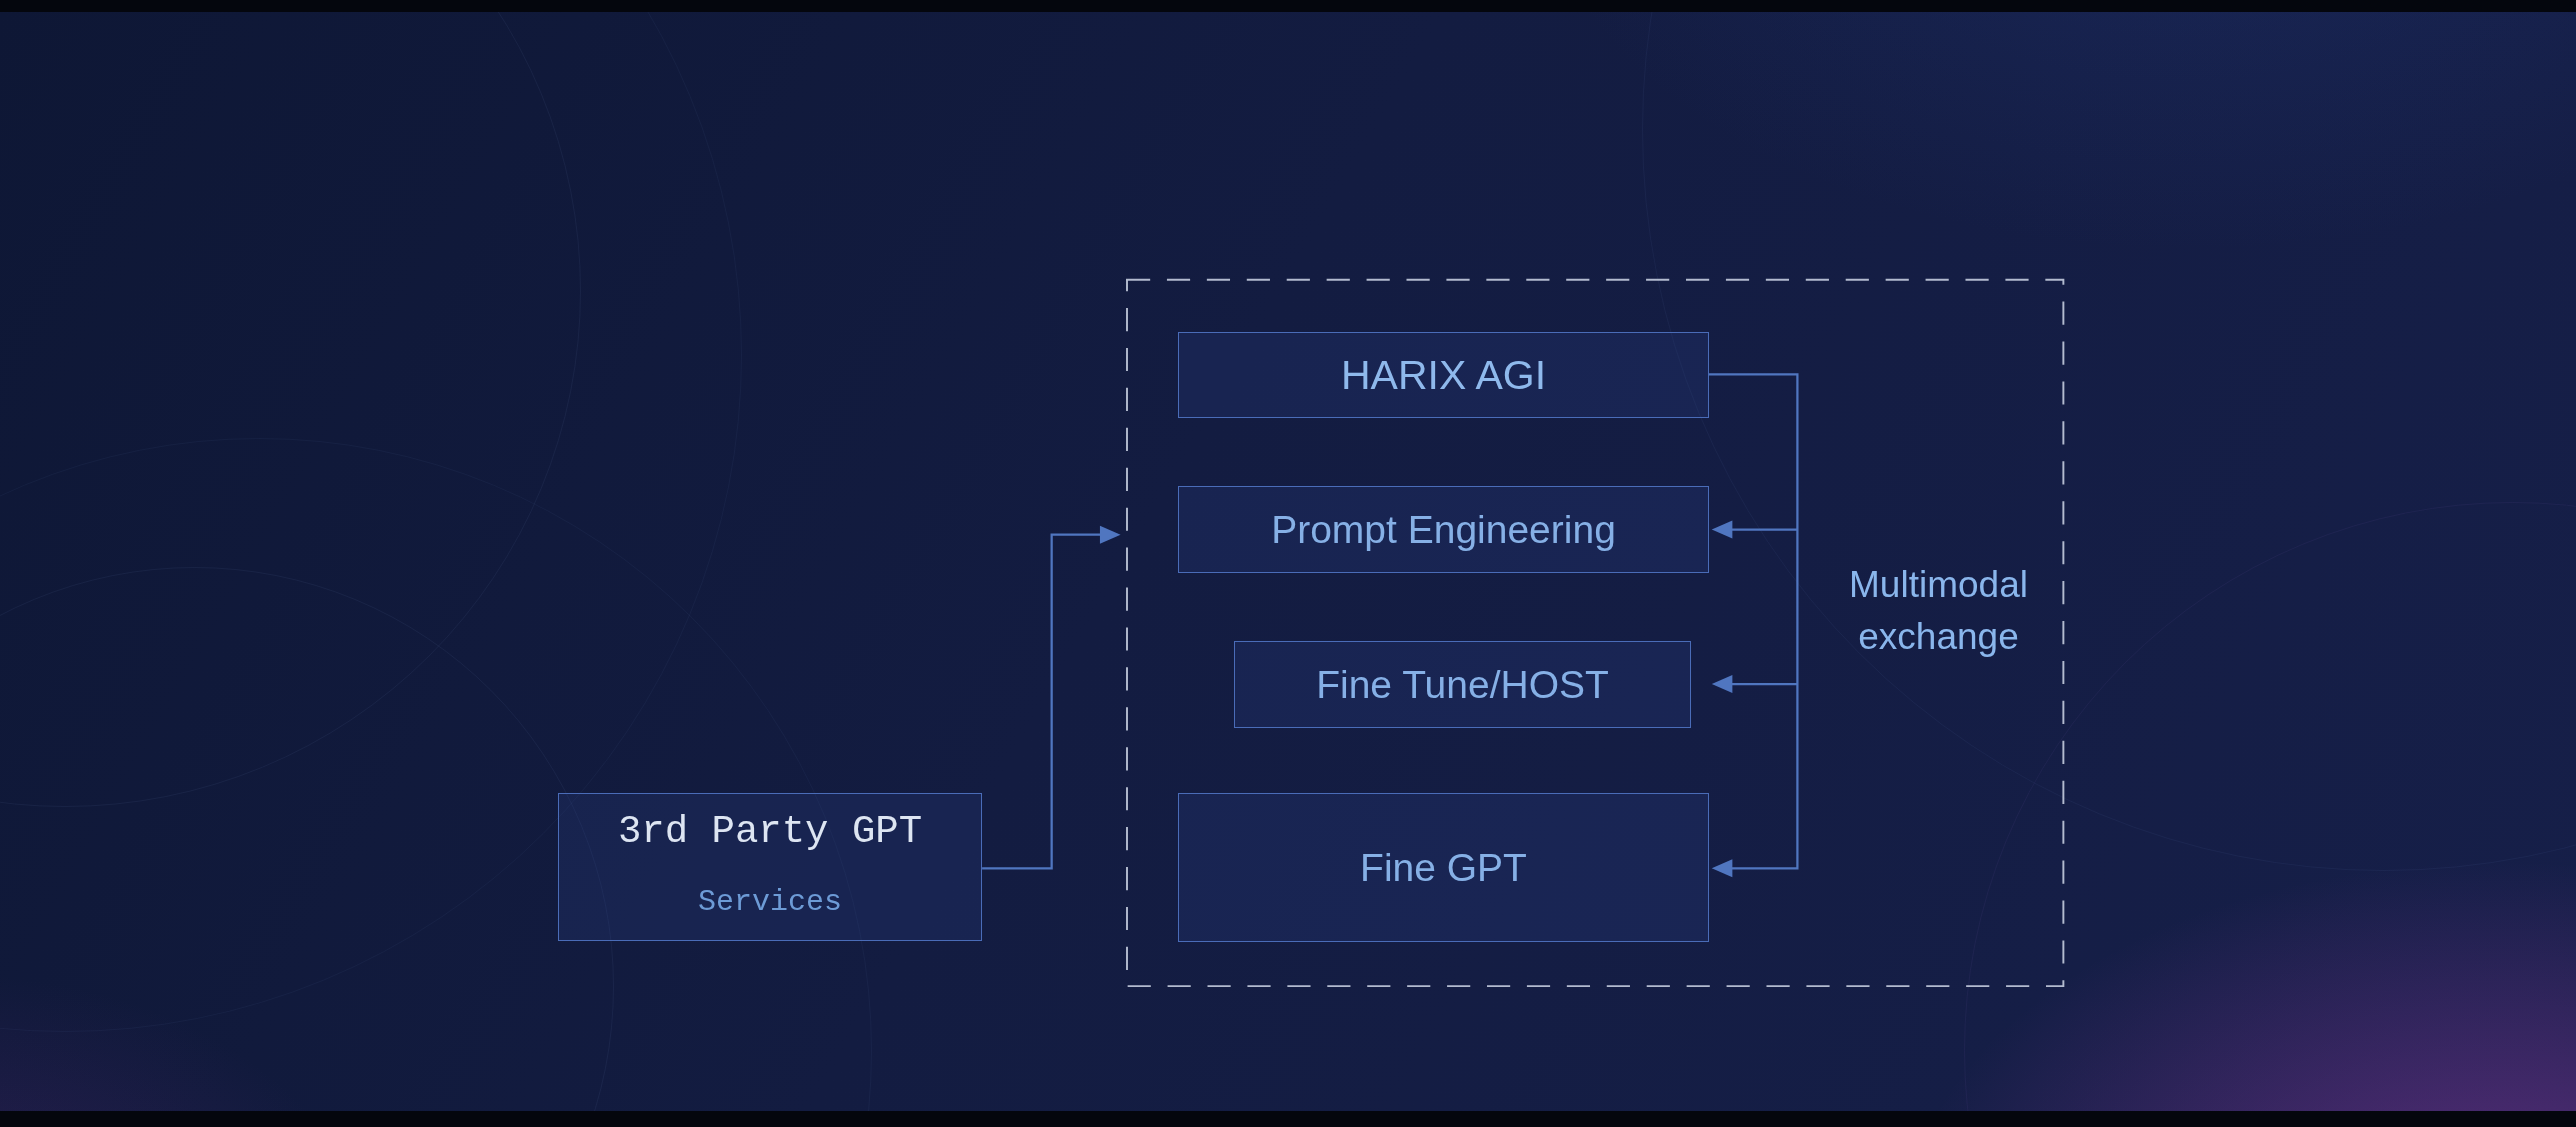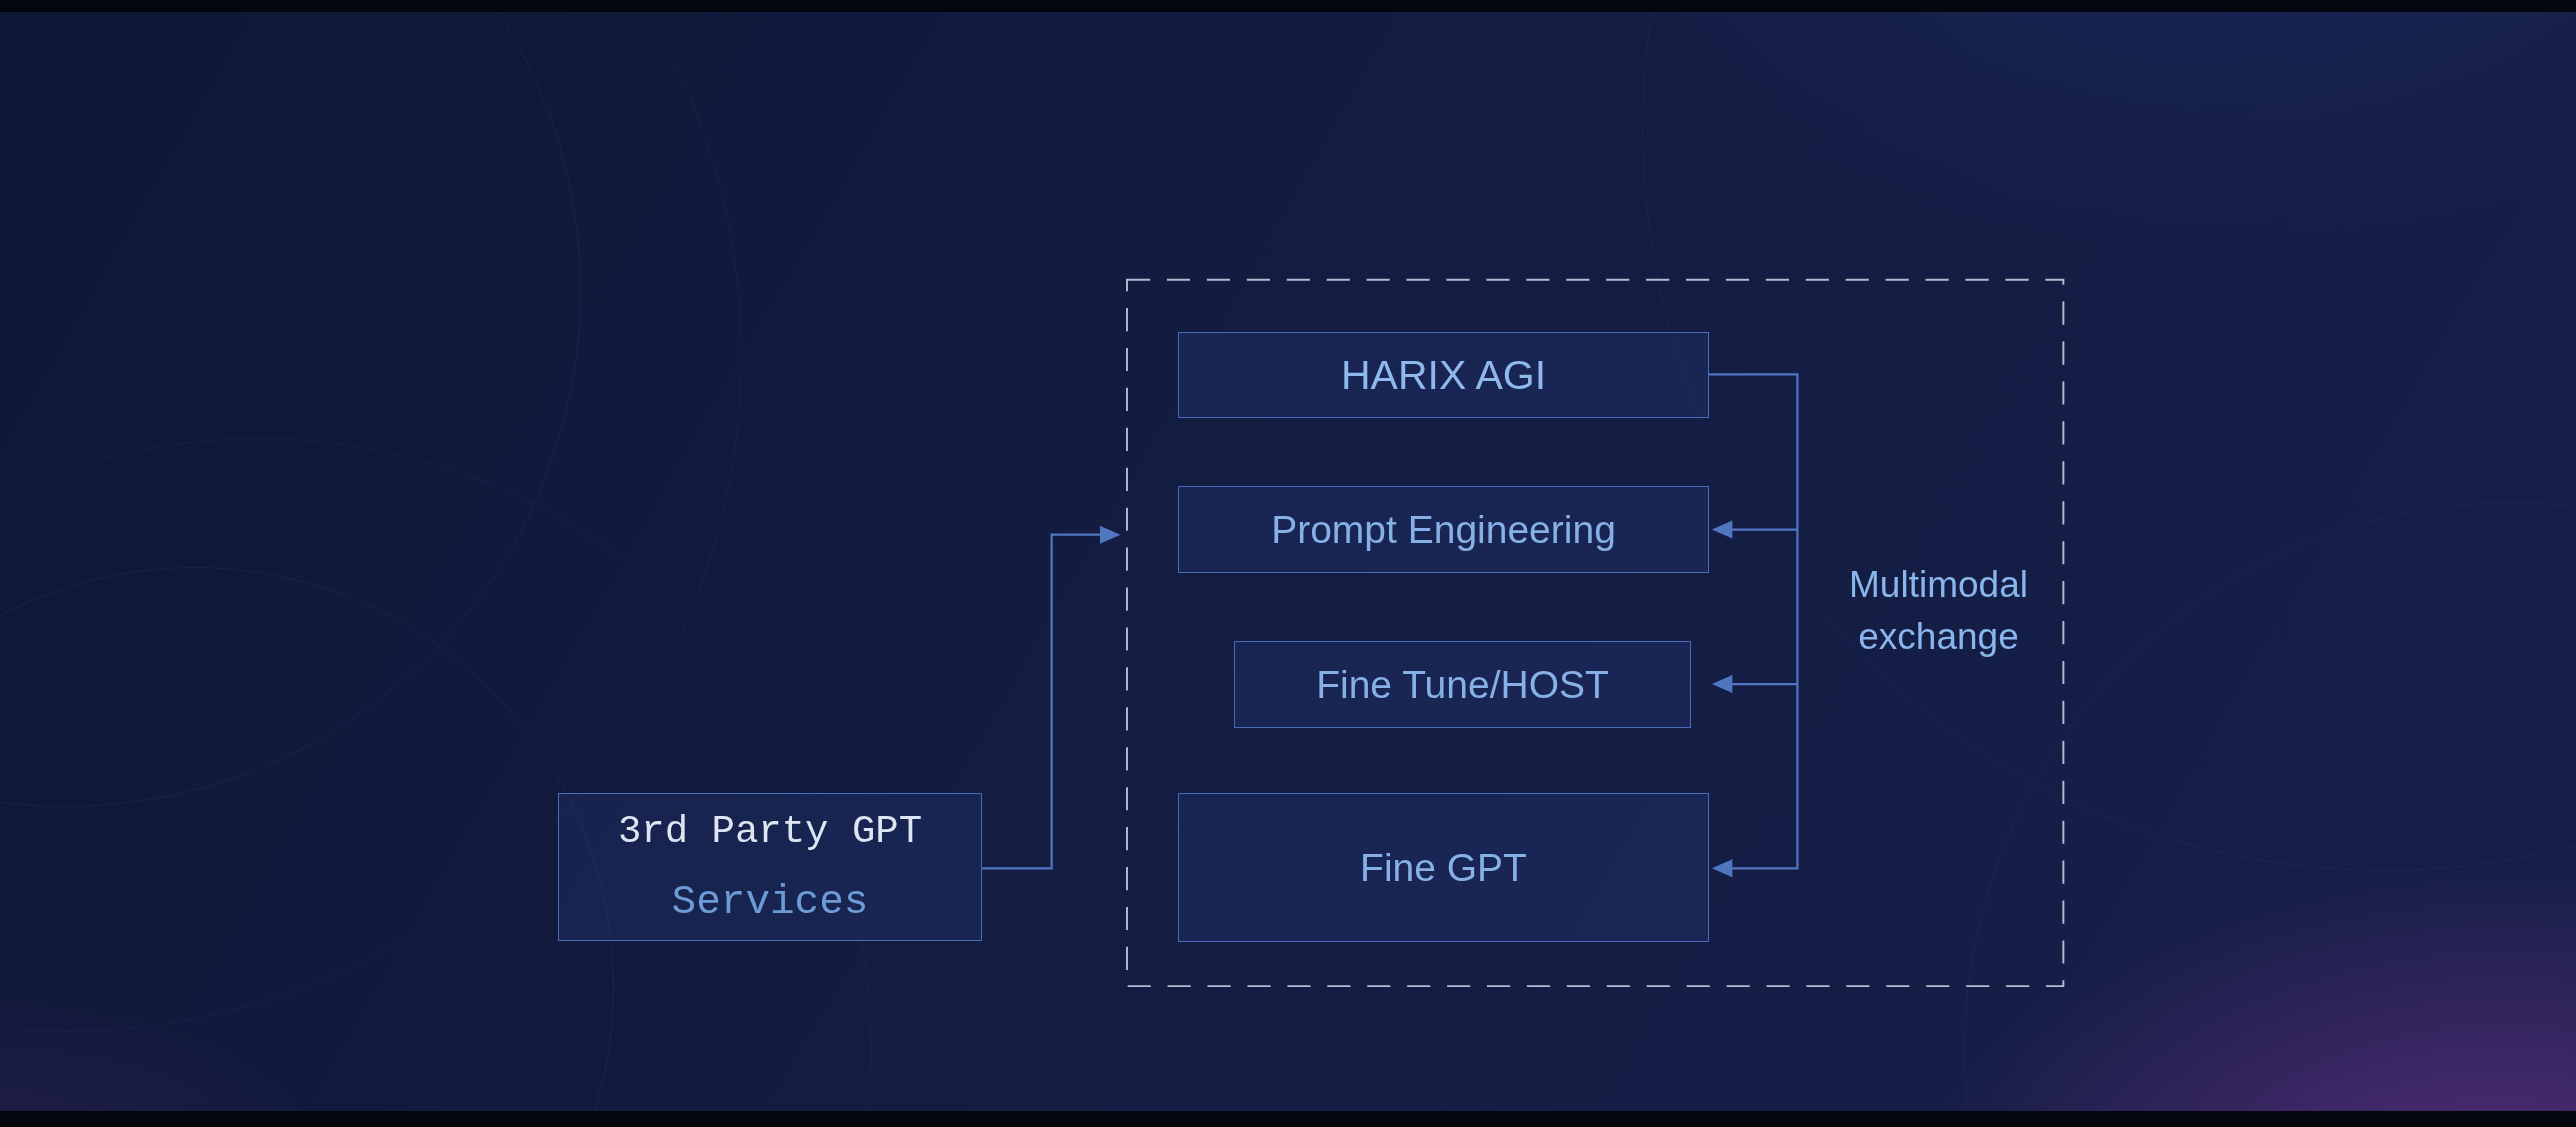--- a/index.html
+++ b/index.html
@@ -57,21 +57,21 @@
     font-size: 39px;
     z-index: 3;
     box-sizing: border-box;
   }
   .box.harix   { left: 1178px; top: 332px;  width: 531px; height: 86px; font-size: 41px; color: #8fb9ec; text-align: center; }
   .box.prompt  { left: 1178px; top: 486px;  width: 531px; height: 87px; }
   .box.finetune{ left: 1234px; top: 641px;  width: 457px; height: 87px; }
   .box.robot   { left: 1178px; top: 793px; width: 531px; height: 149px; }
   .box.external{ left: 558px;  top: 793px; width: 424px; height: 148px; flex-direction: column; gap: 22px; font-family: Liberation Mono, monospace; }
   .box.external .line1 { color: #dde5f2; font-size: 39px; line-height: 48px; }
-  .box.external .line2 { color: #6d9bd6; font-size: 41px; line-height: 48px; }
+  .box.external .line2 { color: #6d9bd6; font-size: 30px; line-height: 48px; }
 
   .side-note {
     position: absolute;
     left: 1816px;
     top: 559px;
     width: 245px;
     text-align: center;
     color: #8ab6ec;
     font-size: 37px;
     line-height: 52px;

